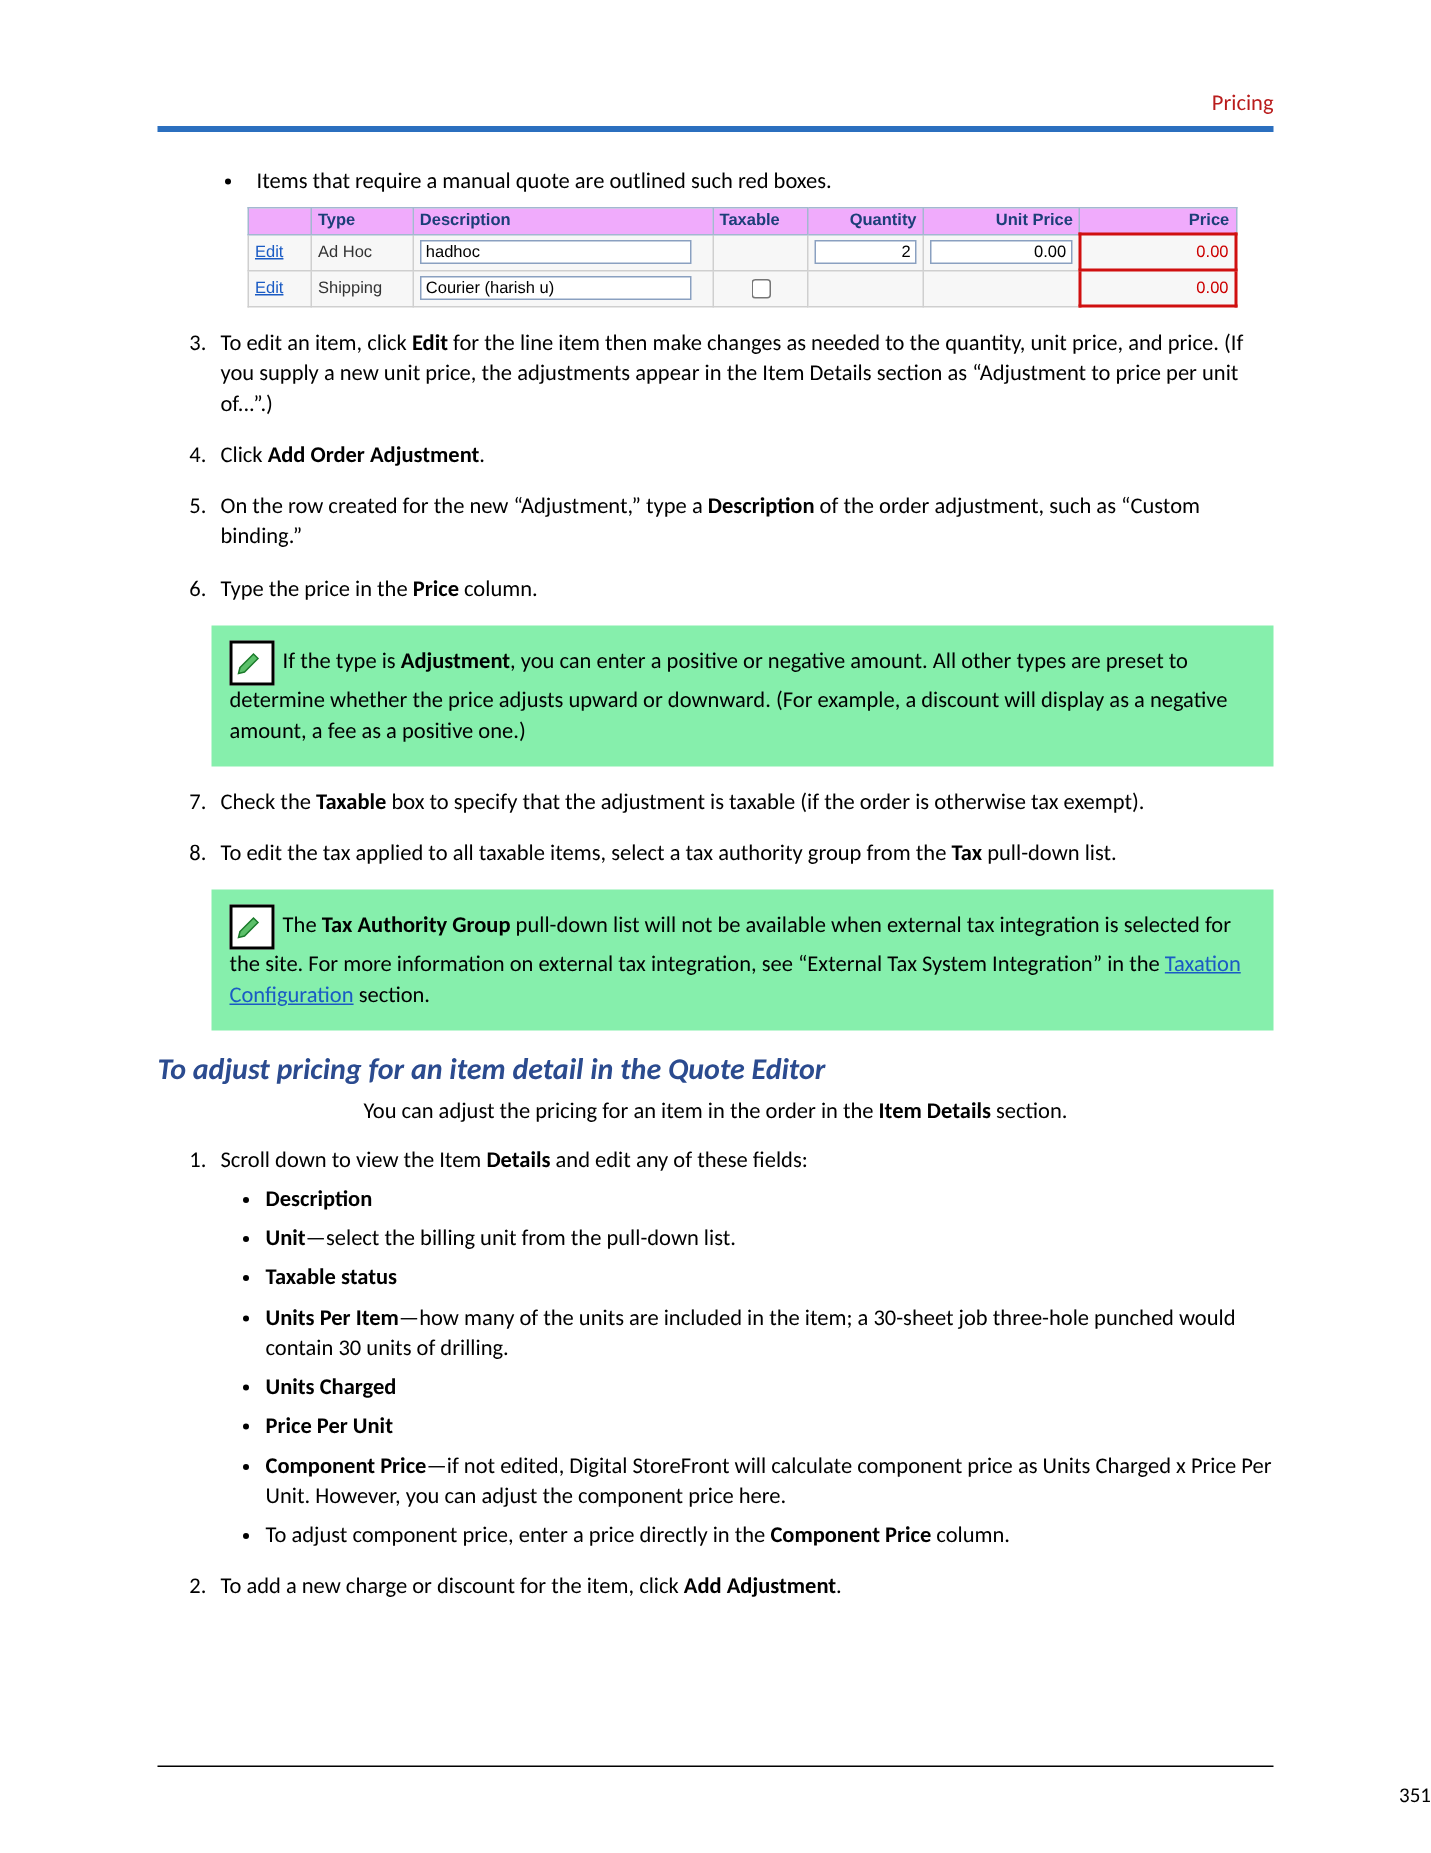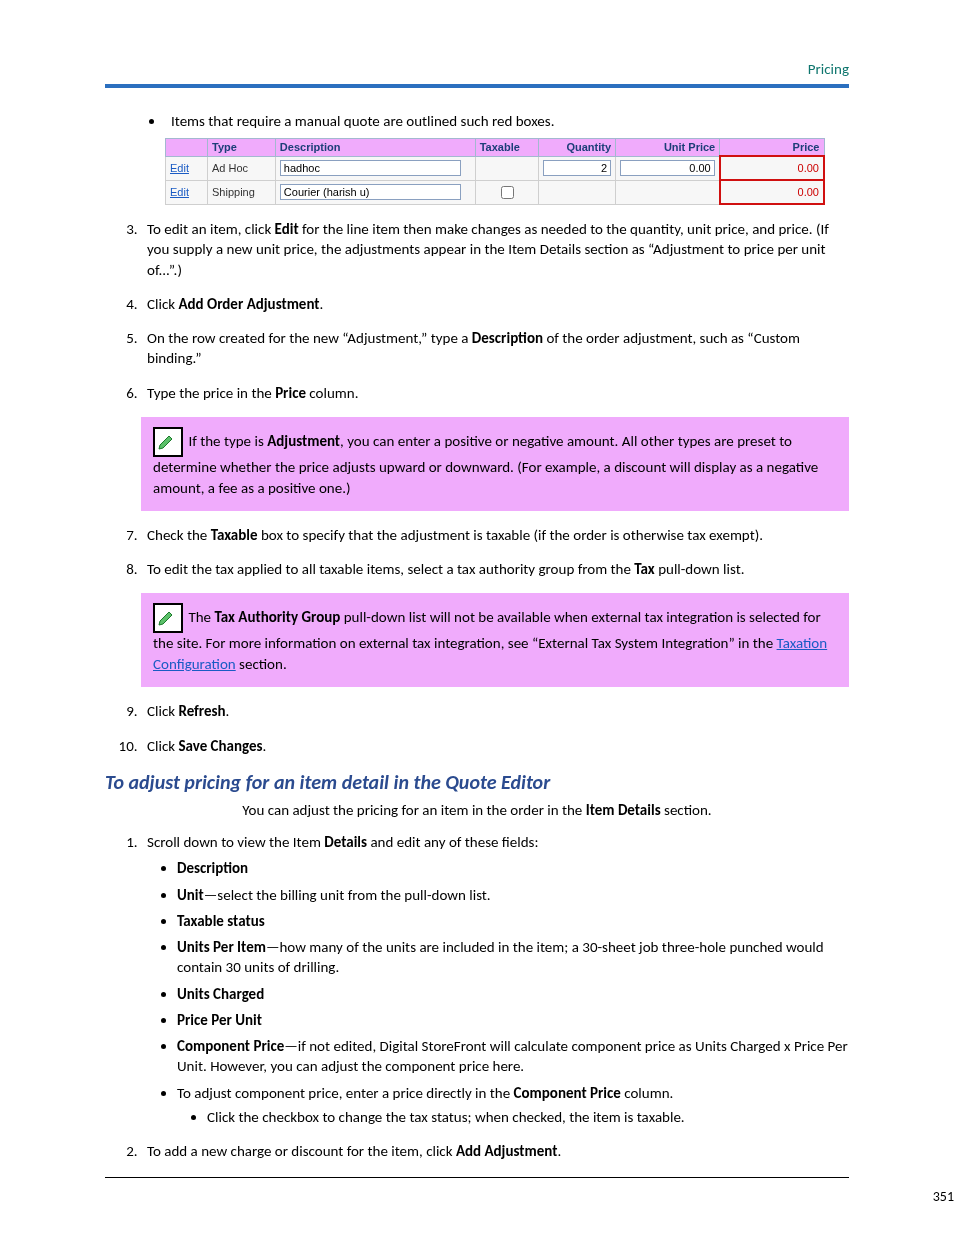--- a/index.html
+++ b/index.html
@@ -12,21 +12,21 @@
   }
   .page {
     width: 954px;
     height: 1235px;
     position: relative;
     box-sizing: border-box;
     padding: 60px 105px 40px 105px;
   }
   .header-area {
     text-align: right;
-    color: #0f766e;
+    color: #b91c1c;
     font-size: 15px;
     margin-bottom: 6px;
   }
   .header-rule {
     border: none;
     border-top: 4px solid #2b6fbf;
     margin: 0 0 24px 0;
   }
   ul.bullet {
     list-style: disc;
@@ -45,21 +45,21 @@
   }
   .subheading {
     color: #2b4b8f;
     font-style: italic;
     font-weight: bold;
     margin: 10px 0 6px 0;
     font-size: 20px;
   }
   .para { margin: 0 0 12px 0; line-height: 1.35; text-align: center; }
   .note-box {
-    background: #f0abfc;
+    background: #86efac;
     padding: 10px 12px 12px 12px;
     margin: 6px 0 14px 0;
     line-height: 1.4;
   }
   .note-icon {
     display: inline-block;
     width: 26px; height: 26px;
     border: 2px solid #000;
     background: #fff;
     vertical-align: middle;
@@ -229,28 +229,20 @@
 
   <div class="note-box" style="margin-left:36px;">
     <span class="note-icon">
       <svg width="20" height="20" viewBox="0 0 20 20">
           <path d="M3 14 L12 5 L15 8 L6 17 L2 18 L3 14 Z" fill="#5cc06a" stroke="#1a7a2a" stroke-width="1"></path>
         </svg>
     </span>
     <span>The </span><b>Tax Authority Group</b><span> pull-down list will not be available when external tax integration is selected for the site. For more information on external tax integration, see “External Tax System Integration” in the </span><a class="link">Taxation Configuration</a><span> section.</span>
   </div>
 
-  <ol class="num" start="9">
-    <li>
-      <span>Click </span><b>Refresh</b><span>.</span>
-    </li>
-    <li>
-      <span>Click </span><b>Save Changes</b><span>.</span>
-    </li>
-  </ol>
 
   <div class="subheading">
     <span>To adjust pricing for an item detail in the Quote Editor</span>
   </div>
   <div class="para">
     <span>You can adjust the pricing for an item in the order in the </span><b>Item Details</b><span> section.</span>
   </div>
 
   <ol class="num" start="1">
     <li>
@@ -258,23 +250,20 @@
       <ul class="inner">
         <li><b>Description</b></li>
         <li><b>Unit</b><span>—select the billing unit from the pull-down list.</span></li>
         <li><b>Taxable status</b></li>
         <li><b>Units Per Item</b><span>—how many of the units are included in the item; a 30-sheet job three-hole punched would contain 30 units of drilling.</span></li>
         <li><b>Units Charged</b></li>
         <li><b>Price Per Unit</b></li>
         <li><b>Component Price</b><span>—if not edited, Digital StoreFront will calculate component price as Units Charged x Price Per Unit. However, you can adjust the component price here.</span></li>
         <li>
           <span>To adjust component price, enter a price directly in the </span><b>Component Price</b><span> column.</span>
-          <ul class="inner2">
-            <li><span>Click the checkbox to change the tax status; when checked, the item is taxable.</span></li>
-          </ul>
         </li>
       </ul>
     </li>
     <li>
       <span>To add a new charge or discount for the item, click </span><b>Add Adjustment</b><span>.</span>
     </li>
   </ol>
 
   <hr class="footer-rule">
   <div class="page-num"><span>351</span></div>

